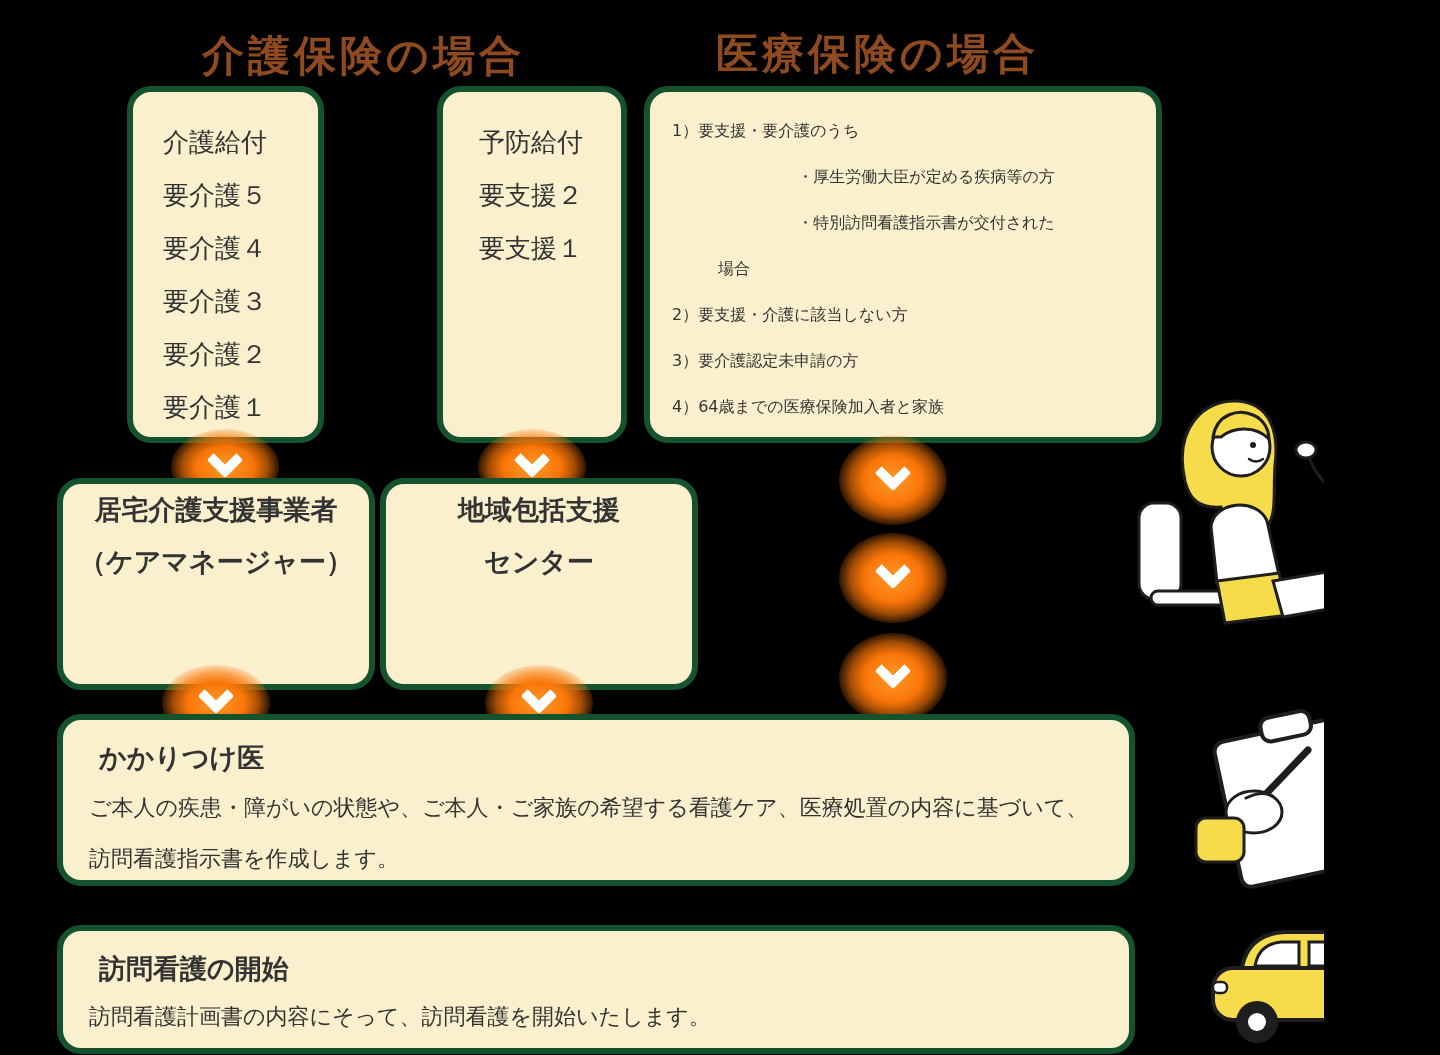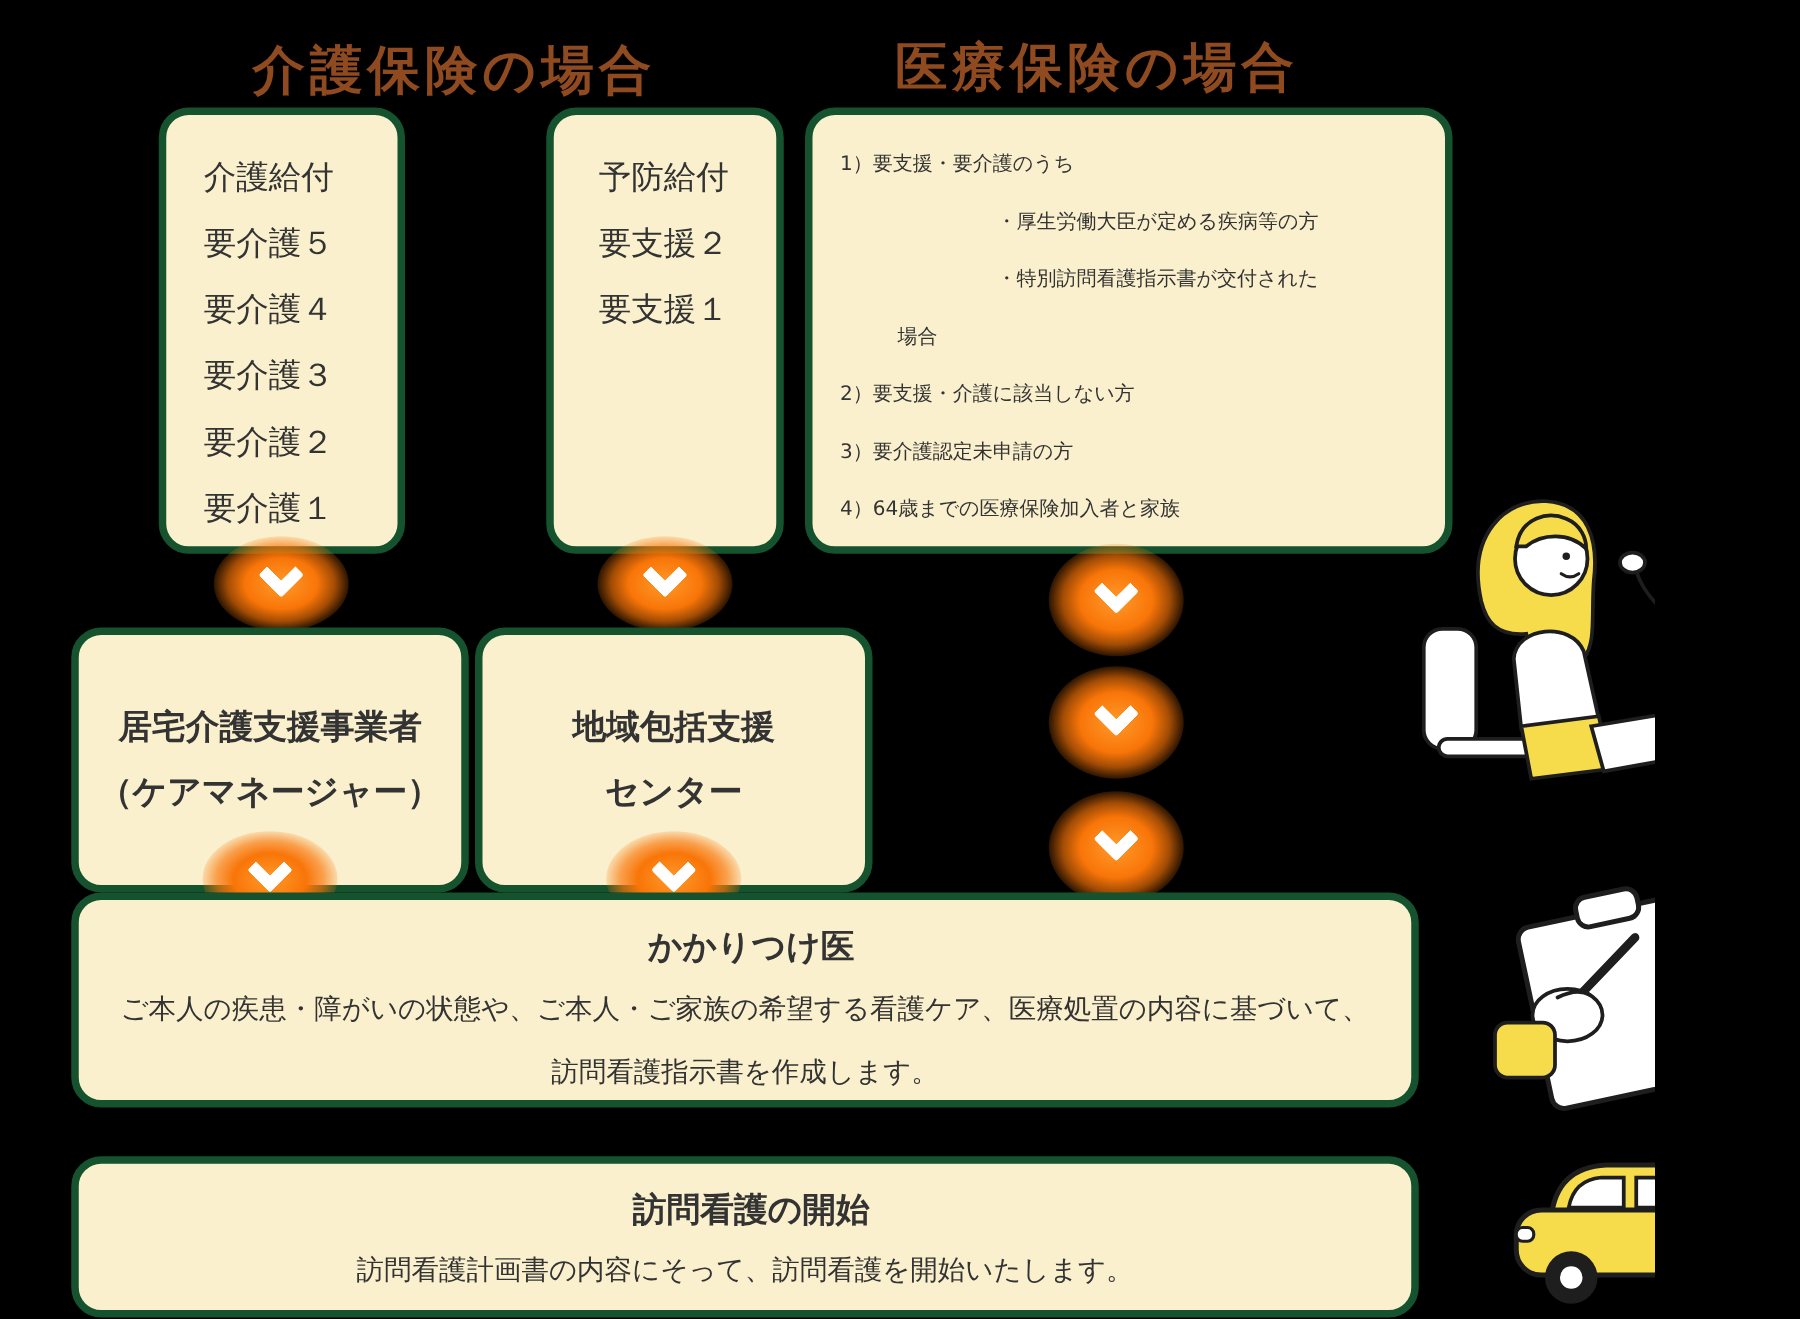--- a/index.html
+++ b/index.html
@@ -29,28 +29,28 @@
   .box-kaigo { left: 127px; top: 86px; width: 197px; height: 357px; padding: 24px 0 0 30px; font-size: 26px; }
   .box-kaigo .line { display: block; line-height: 53px; white-space: nowrap; }
   .box-yobo  { left: 437px; top: 86px; width: 190px; height: 357px; padding: 24px 0 0 36px; font-size: 26px; }
   .box-yobo .line { display: block; line-height: 53px; white-space: nowrap; }
   .box-iryo  { left: 644px; top: 86px; width: 518px; height: 357px; padding: 16px 0 12px 22px; font-size: 16px; }
   .box-iryo .line { display: block; line-height: 46px; white-space: nowrap; }
   .ind1 { padding-left: 24px; text-align: center; }
   .ind2 { padding-left: 46px; }
 
   .box-center {
-    display: flex; flex-direction: column; justify-content: center; align-items: center;
-    font-size: 27px; font-weight: bold; text-align: center; margin-top: 24px;
+    display: flex; flex-direction: column; align-items: center;
+    font-size: 27px; font-weight: bold; text-align: center;
   }
   .box-kyotaku { left: 57px;  top: 478px; width: 318px; height: 212px; }
   .box-chiiki  { left: 380px; top: 478px; width: 318px; height: 212px; }
   .box-center .line { display: block; line-height: 52px; white-space: nowrap; }
 
-  .box-wide { left: 57px; width: 1078px; padding: 18px 26px 0 26px; text-align: center; }
+  .box-wide { left: 57px; width: 1078px; padding: 18px 26px 0 26px; }
   .box-kakaritsuke { top: 714px; height: 172px; }
   .box-kaishi      { top: 925px; height: 129px; }
   .box-title { font-size: 27px; font-weight: bold; color: #333; padding-left: 10px; line-height: 40px; }
   .box-body  { font-size: 22px; color: #333; line-height: 51px; margin-top: 4px; }
   .box-kaishi .box-body { line-height: 44px; margin-top: 6px; }
 
   
   .arrow {
     position: absolute; width: 90px; height: 58px;
     display: flex; align-items: center; justify-content: center;

